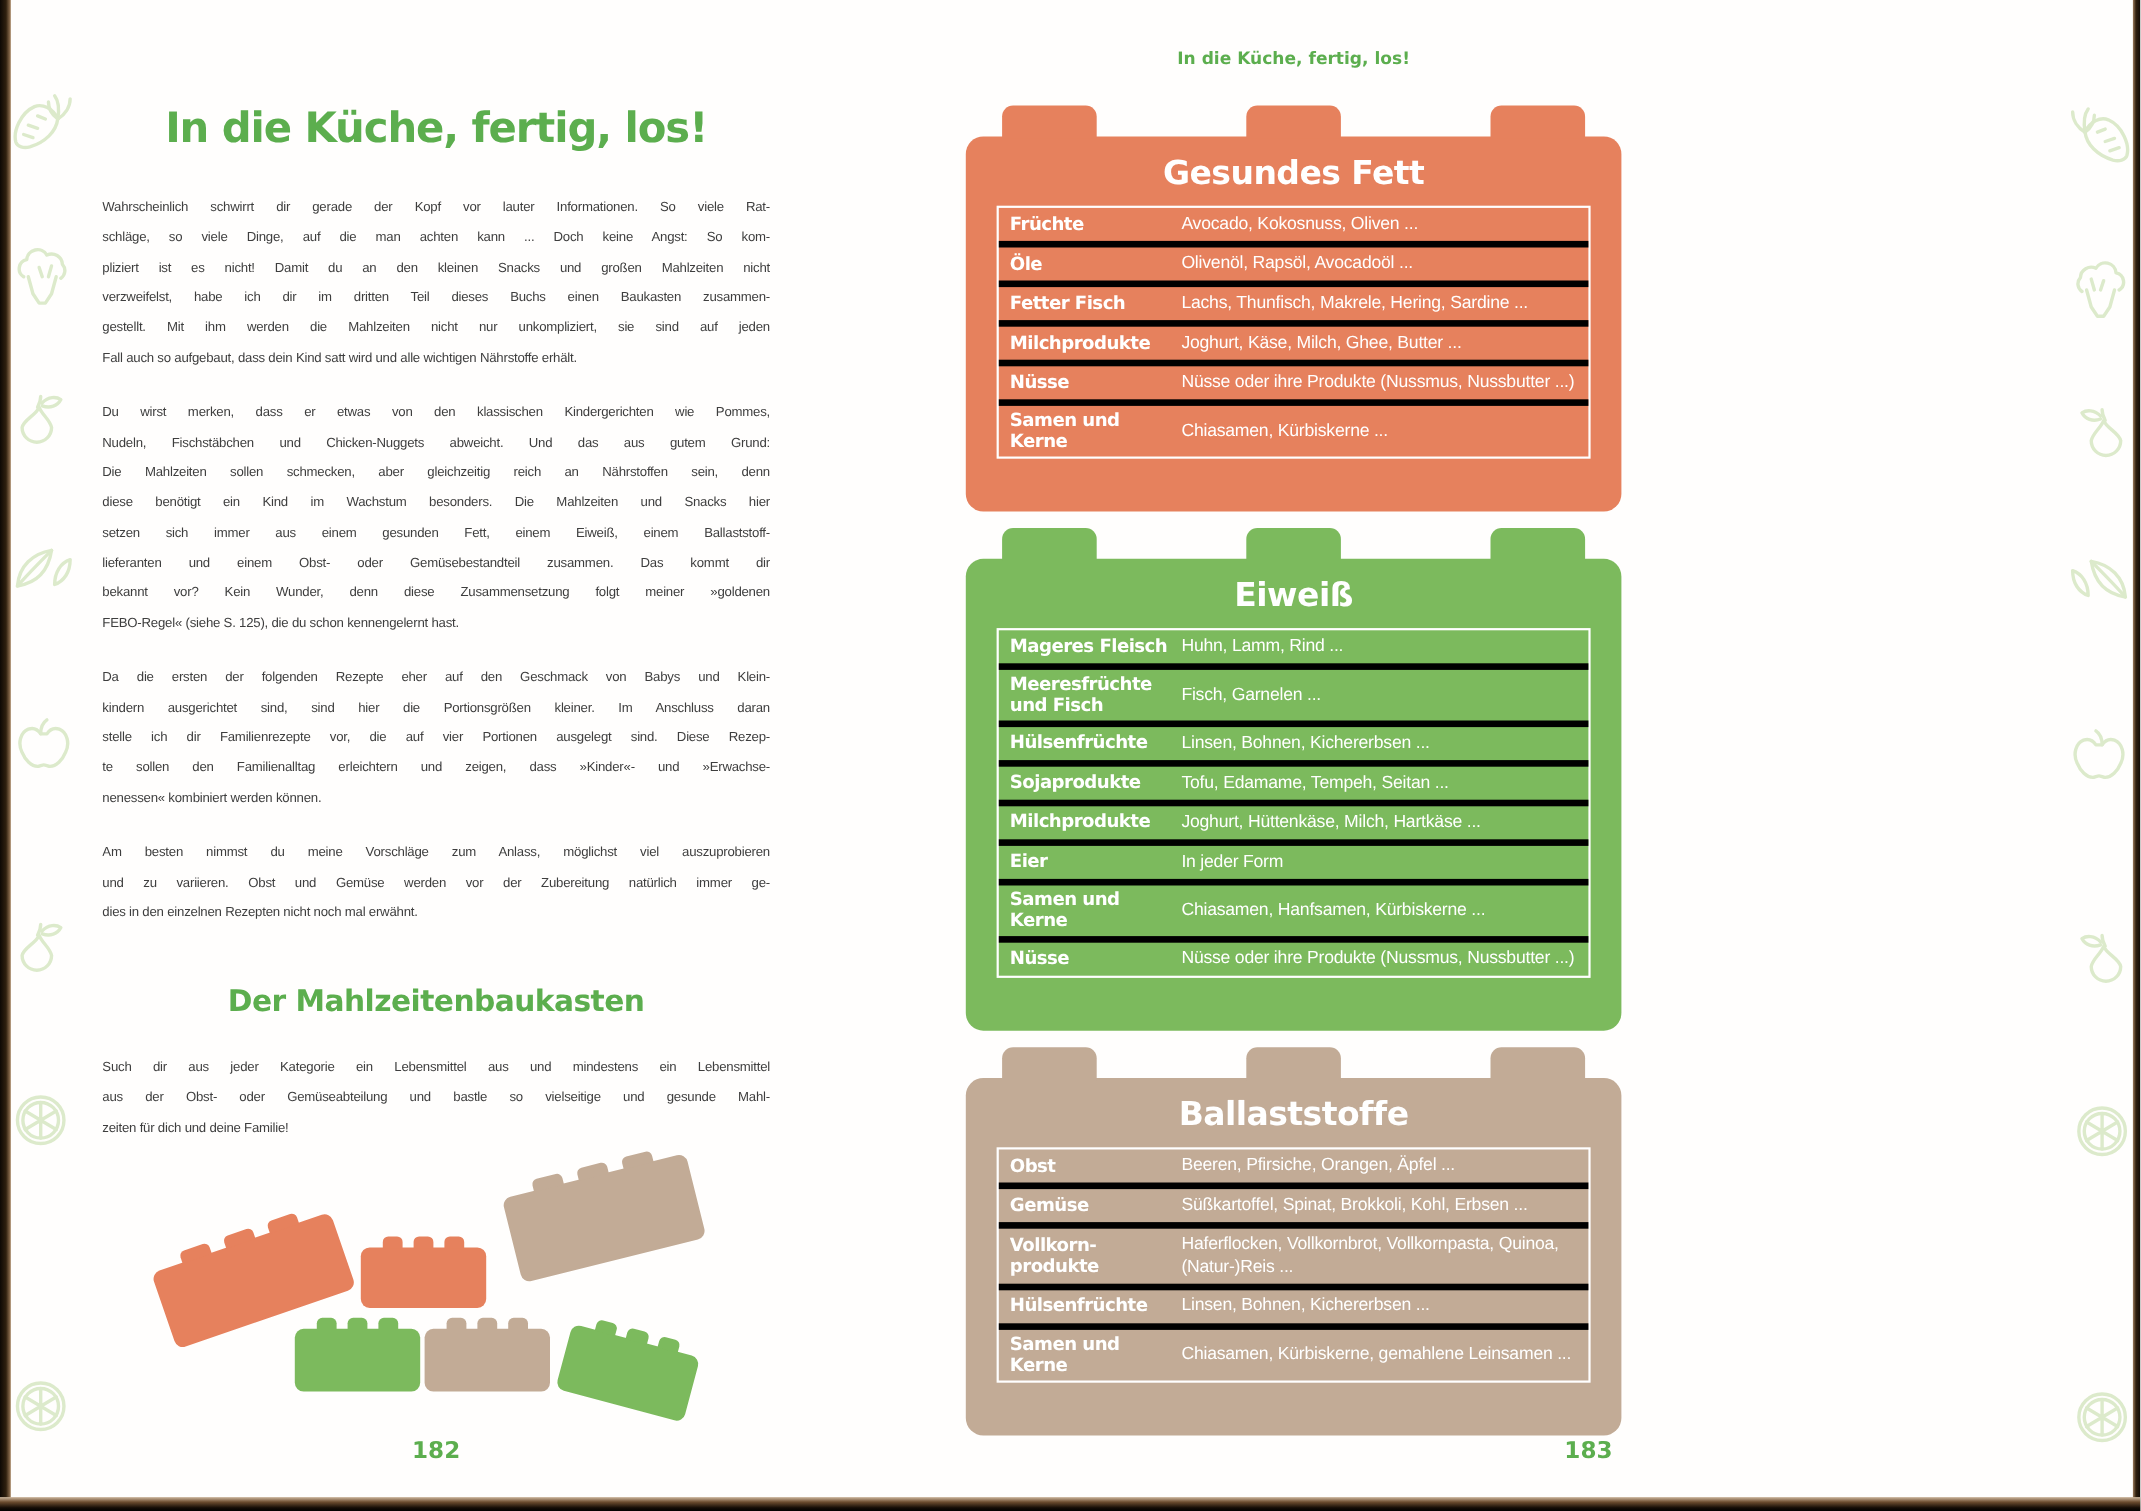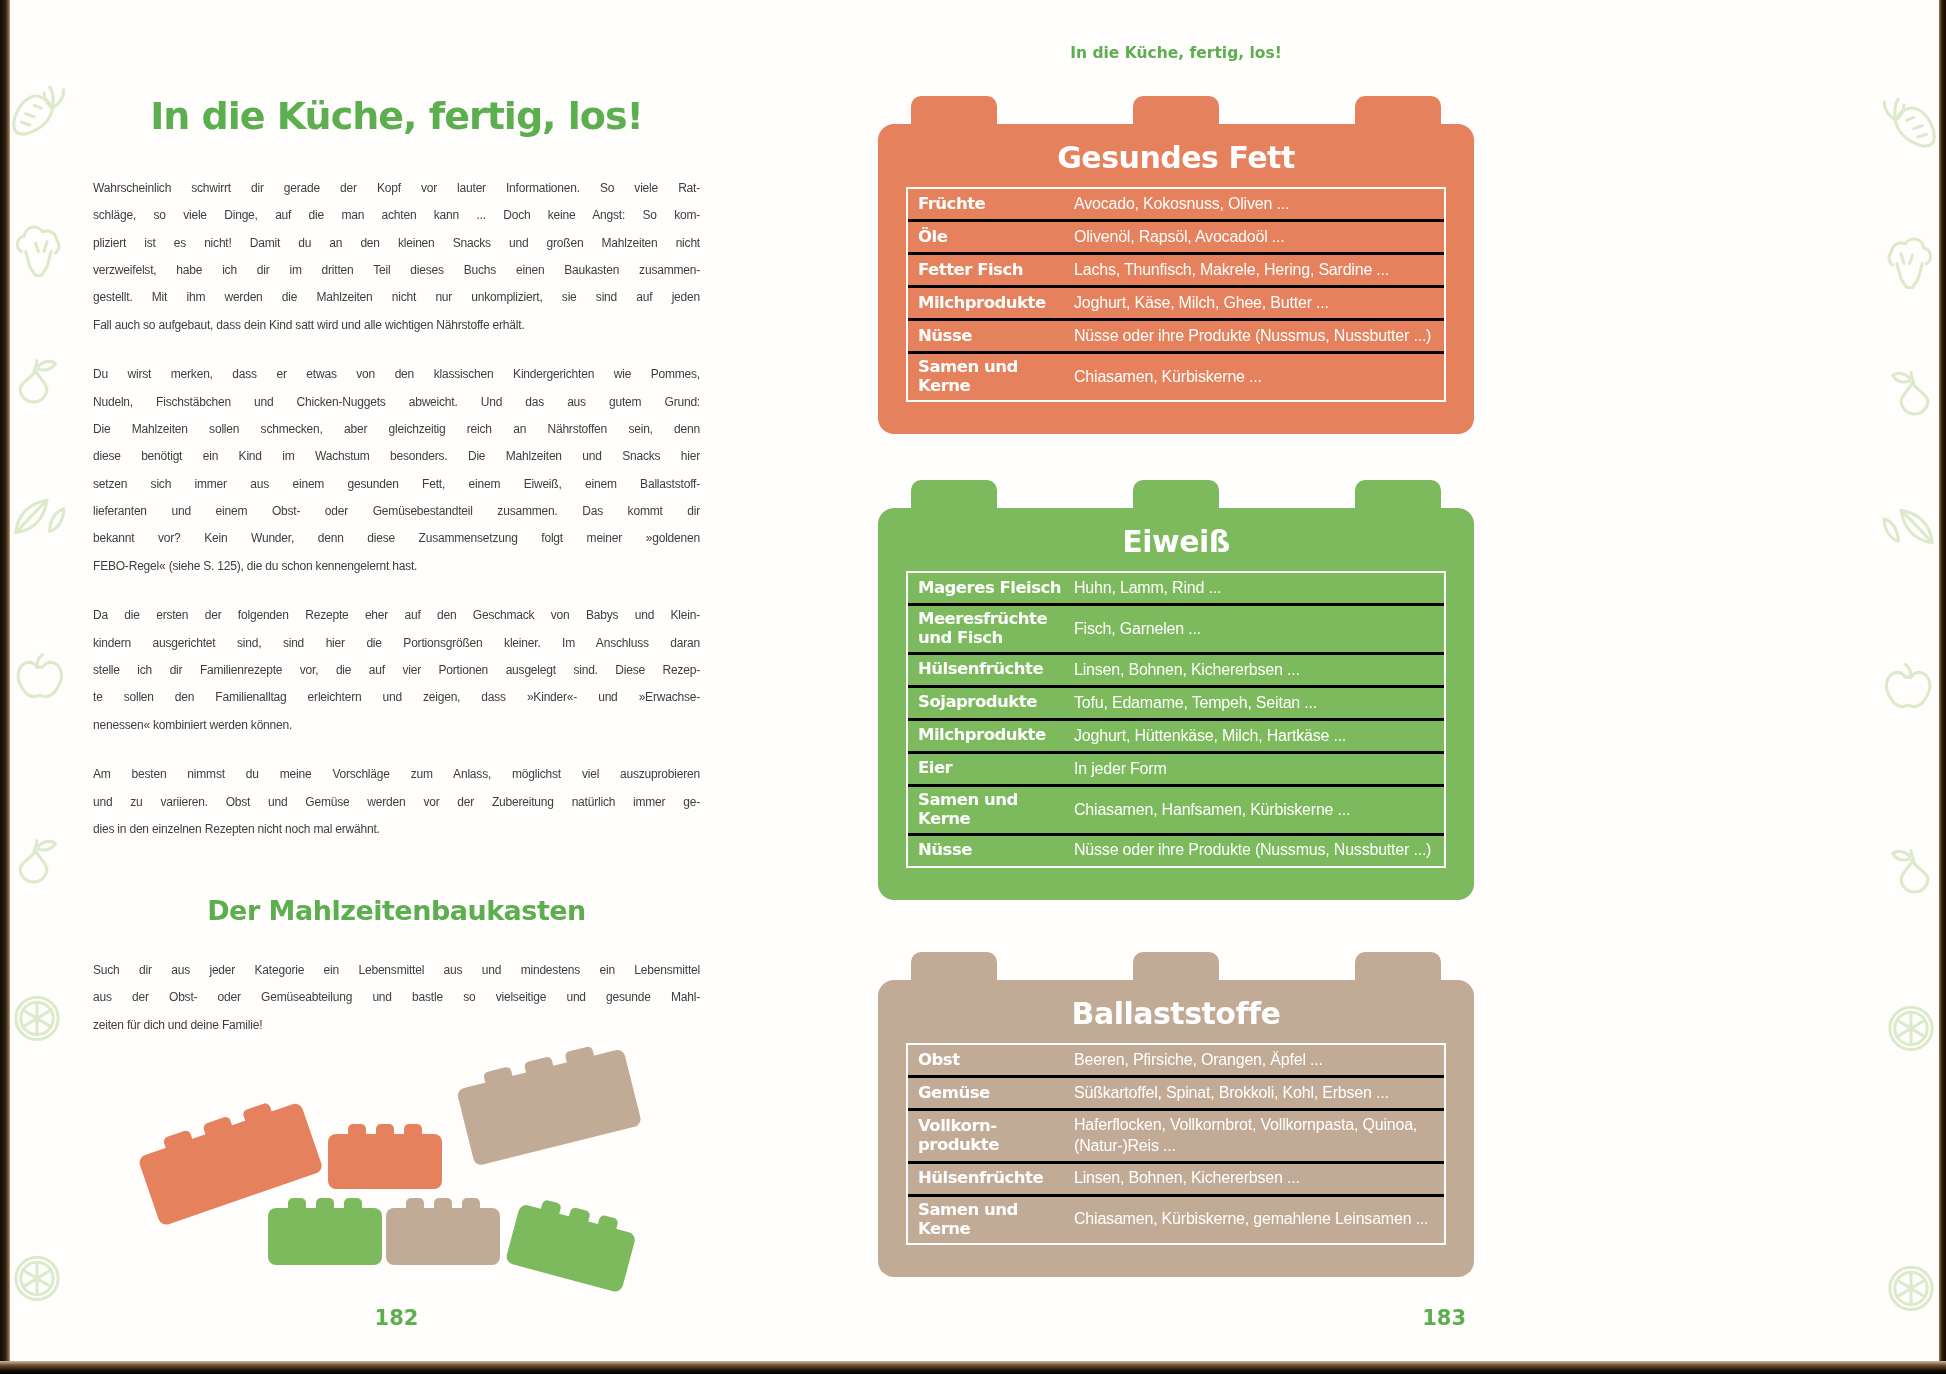--- a/index.html
+++ b/index.html
@@ -41,25 +41,25 @@
   .running-head{position:absolute;left:878px;top:44px;width:596px;text-align:center;
                 color:var(--green);font:bold 15.5px/1.2 "DejaVu Sans",sans-serif;}
   .right-col{position:absolute;left:878px;top:0;width:596px;}
   .brick-table{position:absolute;left:0;width:596px;}
   .brick-table.t1{top:96px}
   .brick-table.t2{top:480px}
   .brick-table.t3{top:952px}
   .studs{display:flex;justify-content:space-between;padding:0 33px;}
   .stud{width:86px;height:30px;border-radius:10px 10px 0 0;background:var(--brick);}
   .brick-body{margin-top:-2px;background:var(--brick);border-radius:16px;
-              padding:15px 28px 32px 28px;}
+              padding:15px 28px 48px 28px;}
   .brick-title{margin:2px 0 13px 0;text-align:center;color:#fff;
                font:bold 30px/1.1 "DejaVu Sans",sans-serif;letter-spacing:-0.5px;}
   .ttable{border:2.5px solid #fff;}
-  .trow{display:flex;align-items:center;border-bottom:3px solid #000000;min-height:30px;}
+  .trow{display:flex;align-items:center;border-bottom:6px solid #000000;min-height:30px;}
   .trow:last-child{border-bottom:none;}
   .tlabel{flex:0 0 150px;padding:4px 4px 4px 10px;color:#fff;white-space:pre-line;
           font:bold 16.5px/1.15 "DejaVu Sans",sans-serif;letter-spacing:-0.5px;}
   .tvalue{flex:1;padding:4px 8px 4px 2px;color:#fff;white-space:pre-line;
           font-size:16px;line-height:1.3;letter-spacing:-0.2px;}
 </style>
 </head>
 <body>
 
 <div class="page" style="--green: #5cae4e;">

